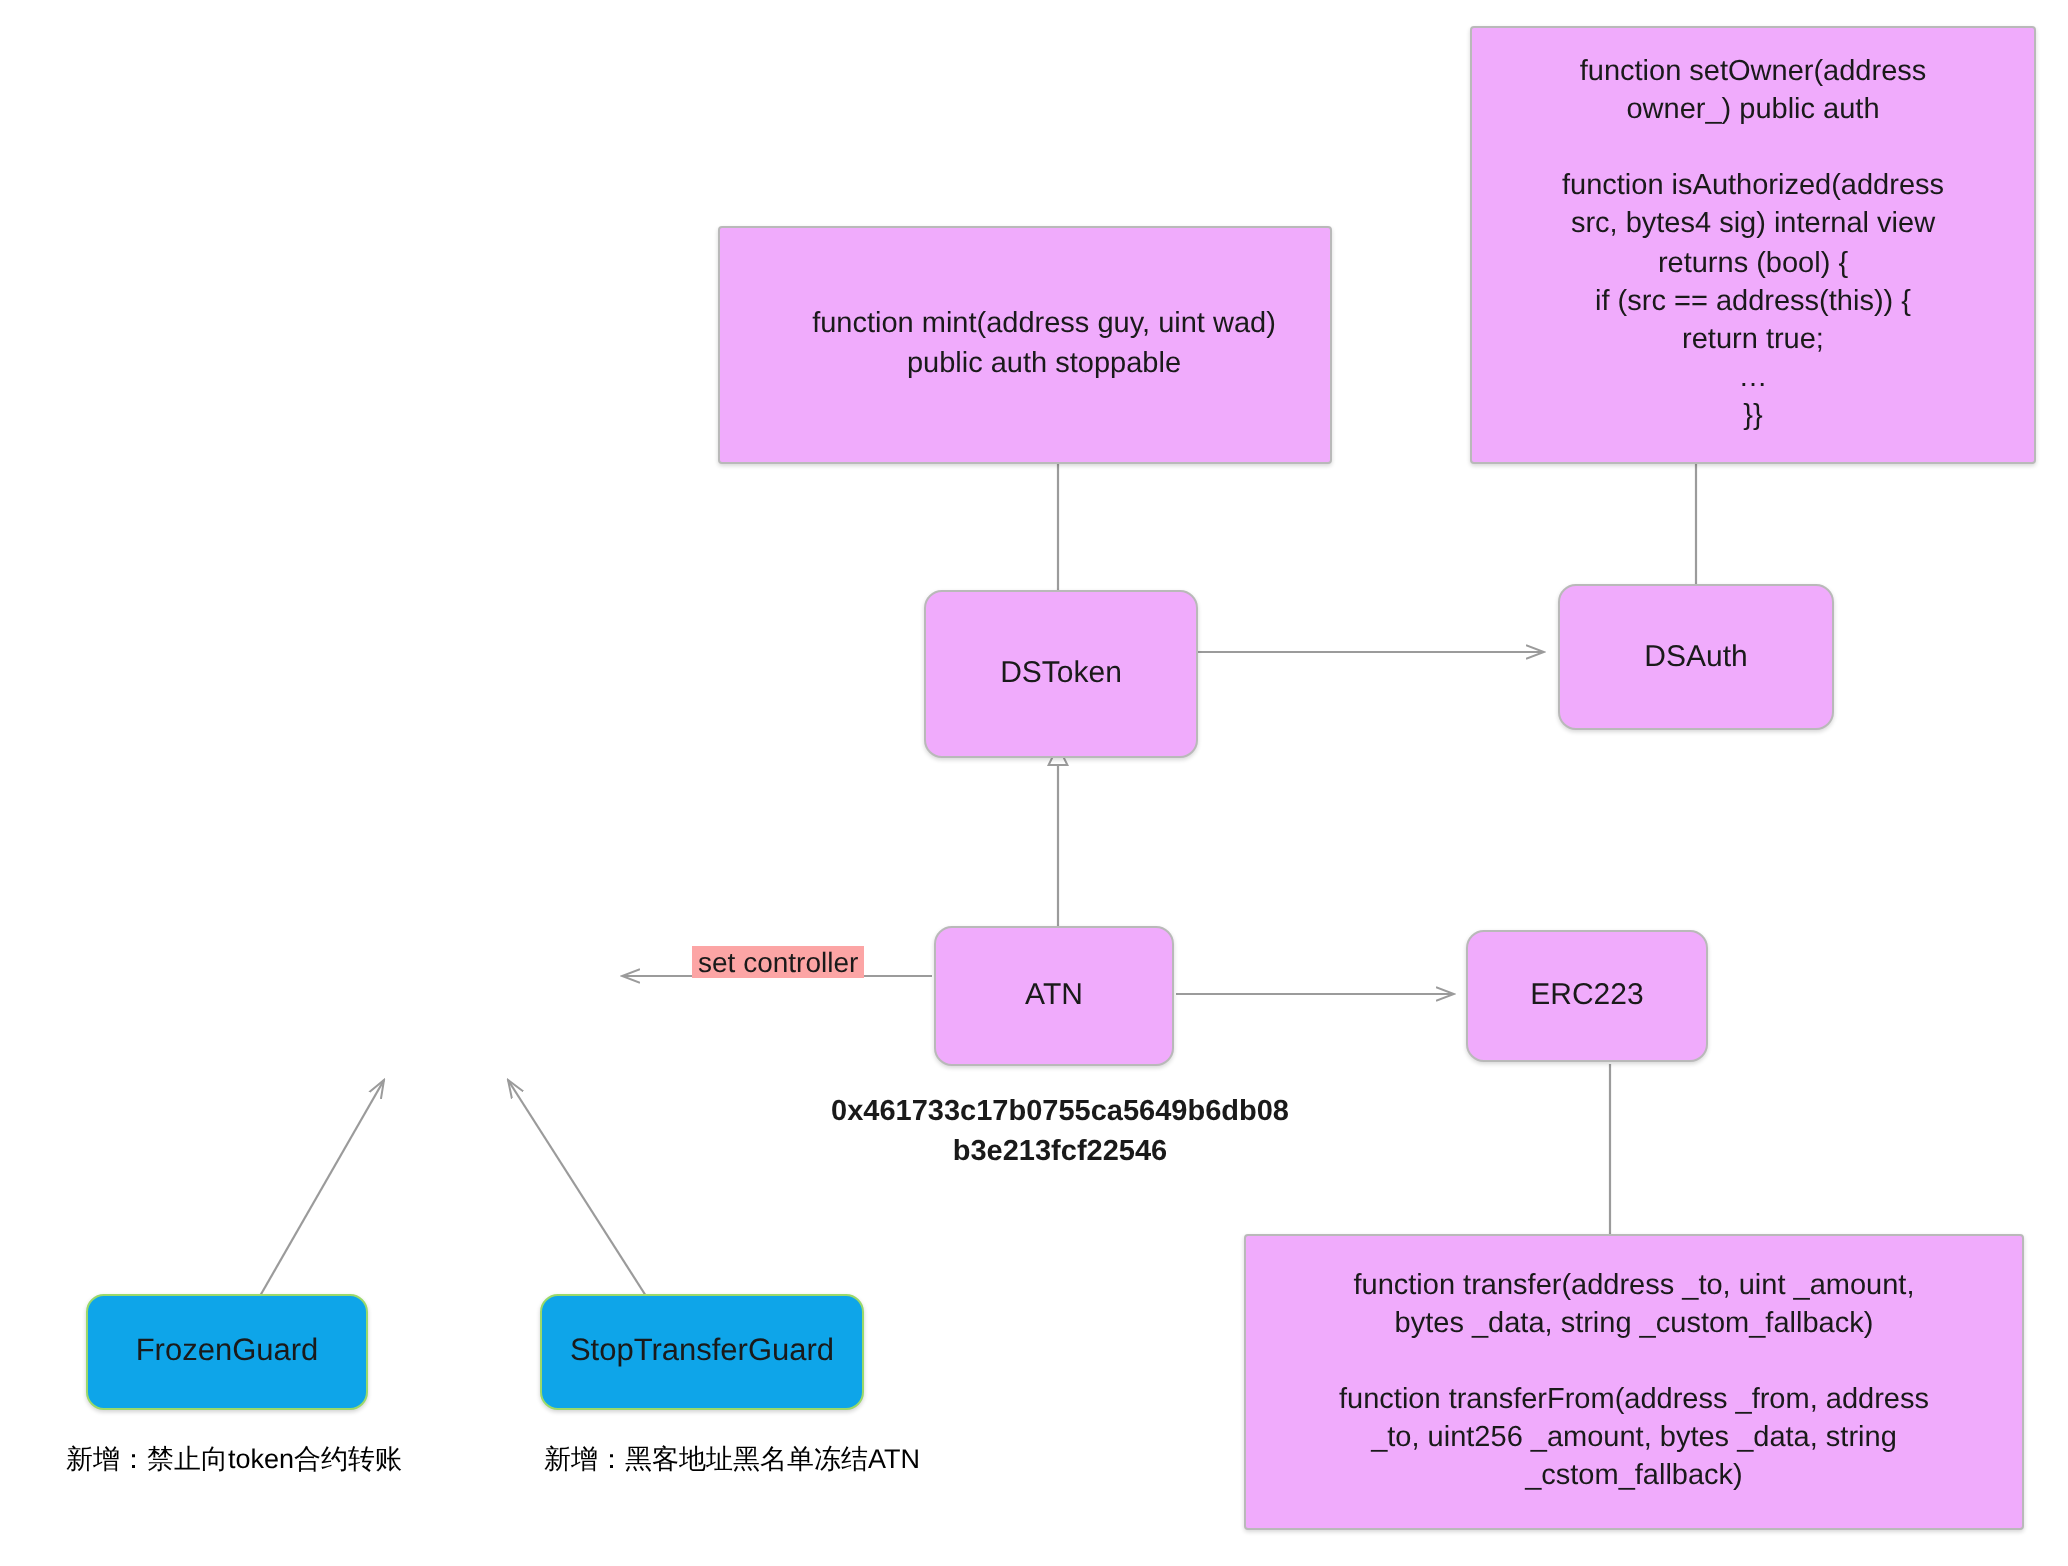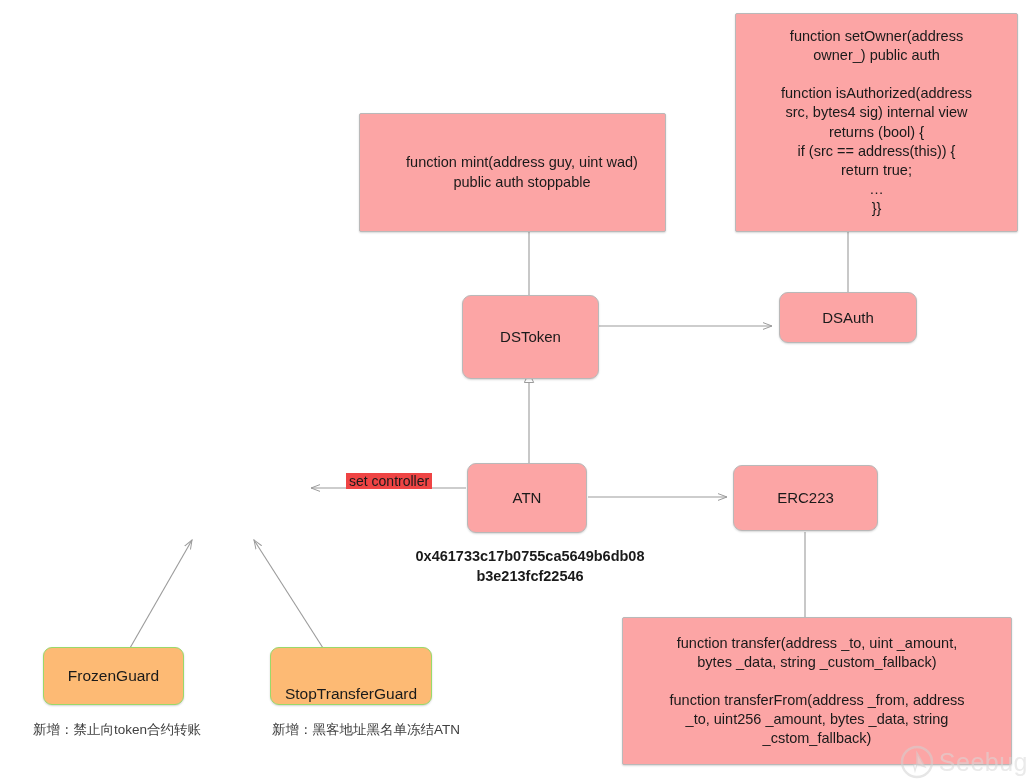--- a/index.html
+++ b/index.html
@@ -30,26 +30,26 @@
     position: absolute;
     box-sizing: border-box;
     display: flex;
     align-items: center;
     justify-content: center;
     text-align: center;
     color: #1a1a1a;
     line-height: 1.32;
   }
   .node-grey {
-    background: #fca5a5;
+    background: #f0abfc;
     border: 1px solid #b9b9b9;
     box-shadow: 0 1px 2px rgba(0,0,0,0.16);
   }
   .node-green {
-    background: #fdba74;
+    background: #0ea5e9;
     border: 1px solid #9ad96a;
     border-radius: 9px;
     box-shadow: 0 1px 2px rgba(0,0,0,0.18);
   }
   .rounded {
     border-radius: 9px;
   }
   .sharp {
     border-radius: 2px;
   }
@@ -69,28 +69,28 @@
     text-align: center;
     color: #1a1a1a;
     font-size: 14.5px;
     line-height: 1.35;
     white-space: pre-line;
   }
   .edge-label {
     position: absolute;
     font-size: 14px;
     color: #1a1a1a;
-    background: #ef4444;
+    background: #fca5a5;
     padding: 0 3px;
     white-space: nowrap;
   }
   .cn-caption {
     position: absolute;
     font-size: 13.5px;
-    color: #404040;
+    color: #000000;
     white-space: nowrap;
   }
   #watermark {
     position: absolute;
     right: 6px;
     bottom: 4px;
     display: flex;
     align-items: center;
     gap: 5px;
     opacity: 0.55;
@@ -150,38 +150,38 @@
 if (src == address(this)) {
 return true;
 …
 }}</span>
   </div>
 
   <div class="node node-grey rounded class-label" style="left:462px; top:295px; width:137px; height:84px;">
     <span>DSToken</span>
   </div>
 
-  <div class="node node-grey rounded class-label" style="left:779px; top:292px; width:138px; height:51px;">
+  <div class="node node-grey rounded class-label" style="left:779px; top:292px; width:138px; height:73px;">
     <span>DSAuth</span>
   </div>
 
 
   <div class="node node-grey rounded class-label" style="left:467px; top:463px; width:120px; height:70px;">
     <span>ATN</span>
   </div>
 
-  <div class="node node-grey rounded class-label" style="left:733px; top:465px; width:145px; height:66px;">
+  <div class="node node-grey rounded class-label" style="left:733px; top:465px; width:121px; height:66px;">
     <span>ERC223</span>
   </div>
 
   <div class="node node-green green-label" style="left:43px; top:647px; width:141px; height:58px;">
     <span>FrozenGuard</span>
   </div>
 
-  <div class="node node-green green-label" style="left:270px; top:647px; width:162px; height:58px;align-items:flex-end;">
+  <div class="node node-green green-label" style="left:270px; top:647px; width:162px; height:58px;">
     <span>StopTransferGuard</span>
   </div>
 
   <div class="node node-grey sharp code-box" style="left:622px; top:617px; width:390px; height:148px;align-items:center;">
     <span>function transfer(address _to, uint _amount,
 bytes _data, string _custom_fallback)
 
 function transferFrom(address _from, address
 _to, uint256 _amount, bytes _data, string
 _cstom_fallback)</span>
@@ -190,22 +190,14 @@
 
   <div class="free-text" style="left:397px; top:547px; width:266px;font-weight:bold;">0x461733c17b0755ca5649b6db08
 b3e213fcf22546</div>
 
   <div class="edge-label" style="left:346px; top:473px;">set controller</div>
 
   <div class="cn-caption" style="left:33px; top:721px;">新增：禁止向token合约转账</div>
 
   <div class="cn-caption" style="left:272px; top:721px;">新增：黑客地址黑名单冻结ATN</div>
 
-  <div id="watermark">
-    <svg width="34" height="34" viewBox="0 0 34 34">
-      <circle cx="17" cy="17" r="15" fill="none" stroke="#d2d2d2" stroke-width="2.4"></circle>
-      <path d="M17 8 L17 19 L25 22 Z" fill="#e2e2e2" stroke="#d2d2d2" stroke-width="1.4"></path>
-      <path d="M13.5 20 L17 19 L15 26 Z" fill="#ffffff" stroke="#d2d2d2" stroke-width="1.2"></path>
-    </svg>
-    <span class="wm-text">Seebug</span>
-  </div>
 
 </div>
 
 </body></html>

